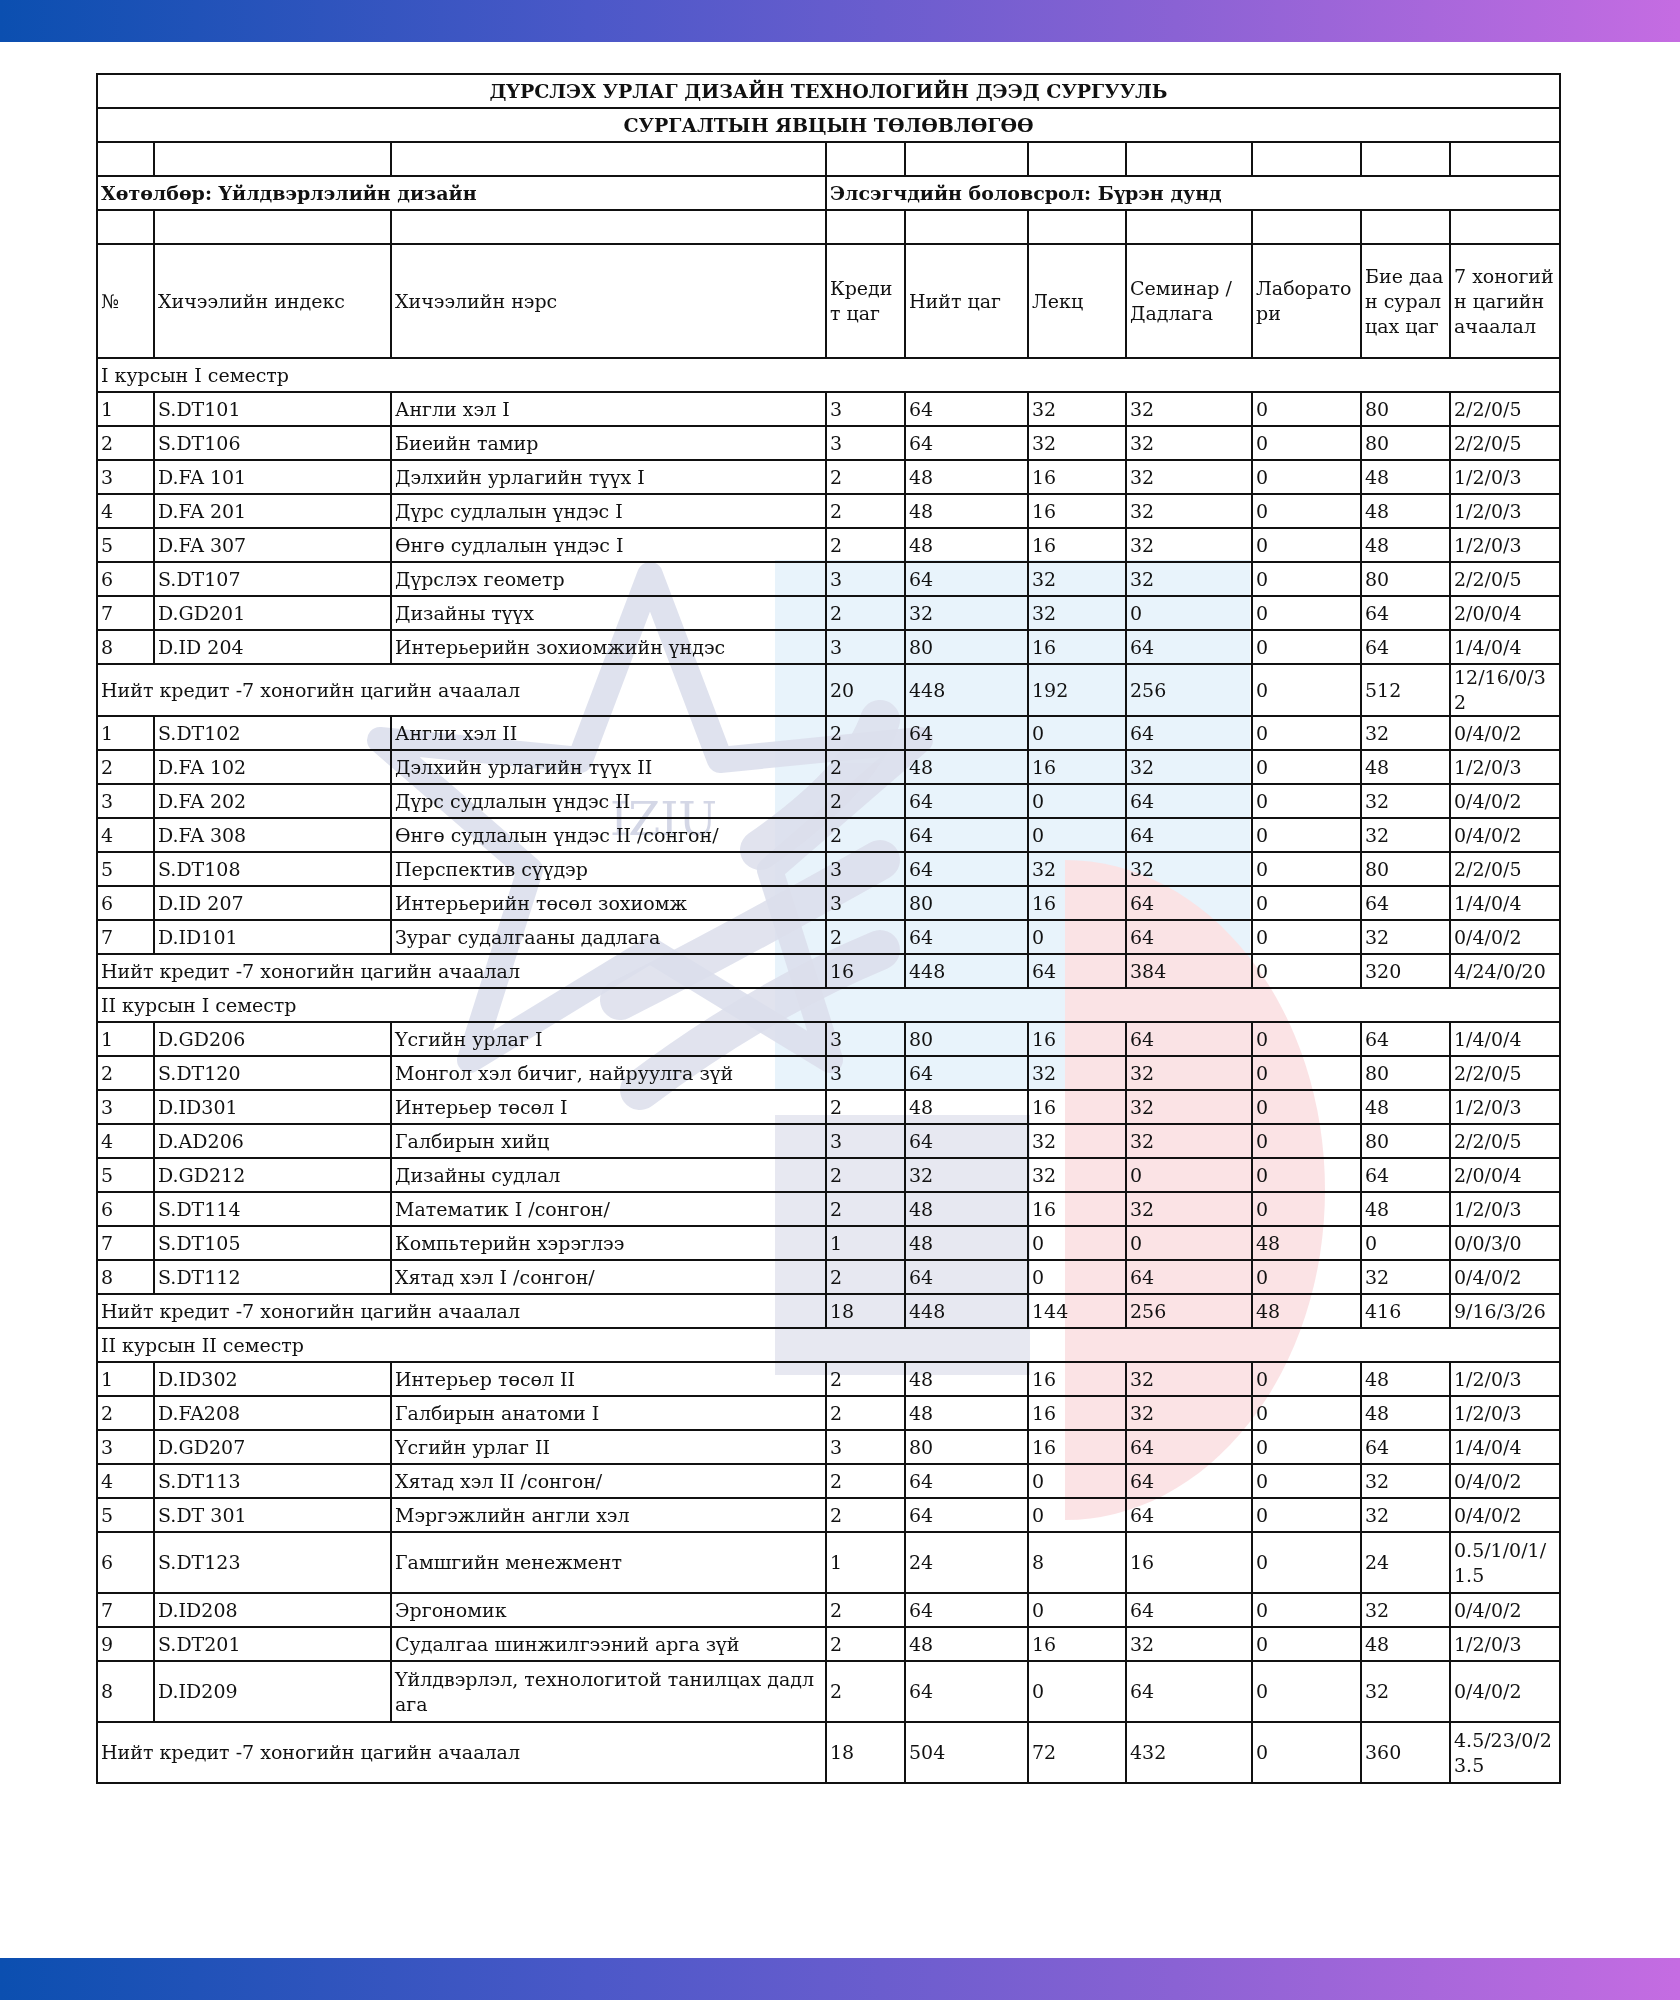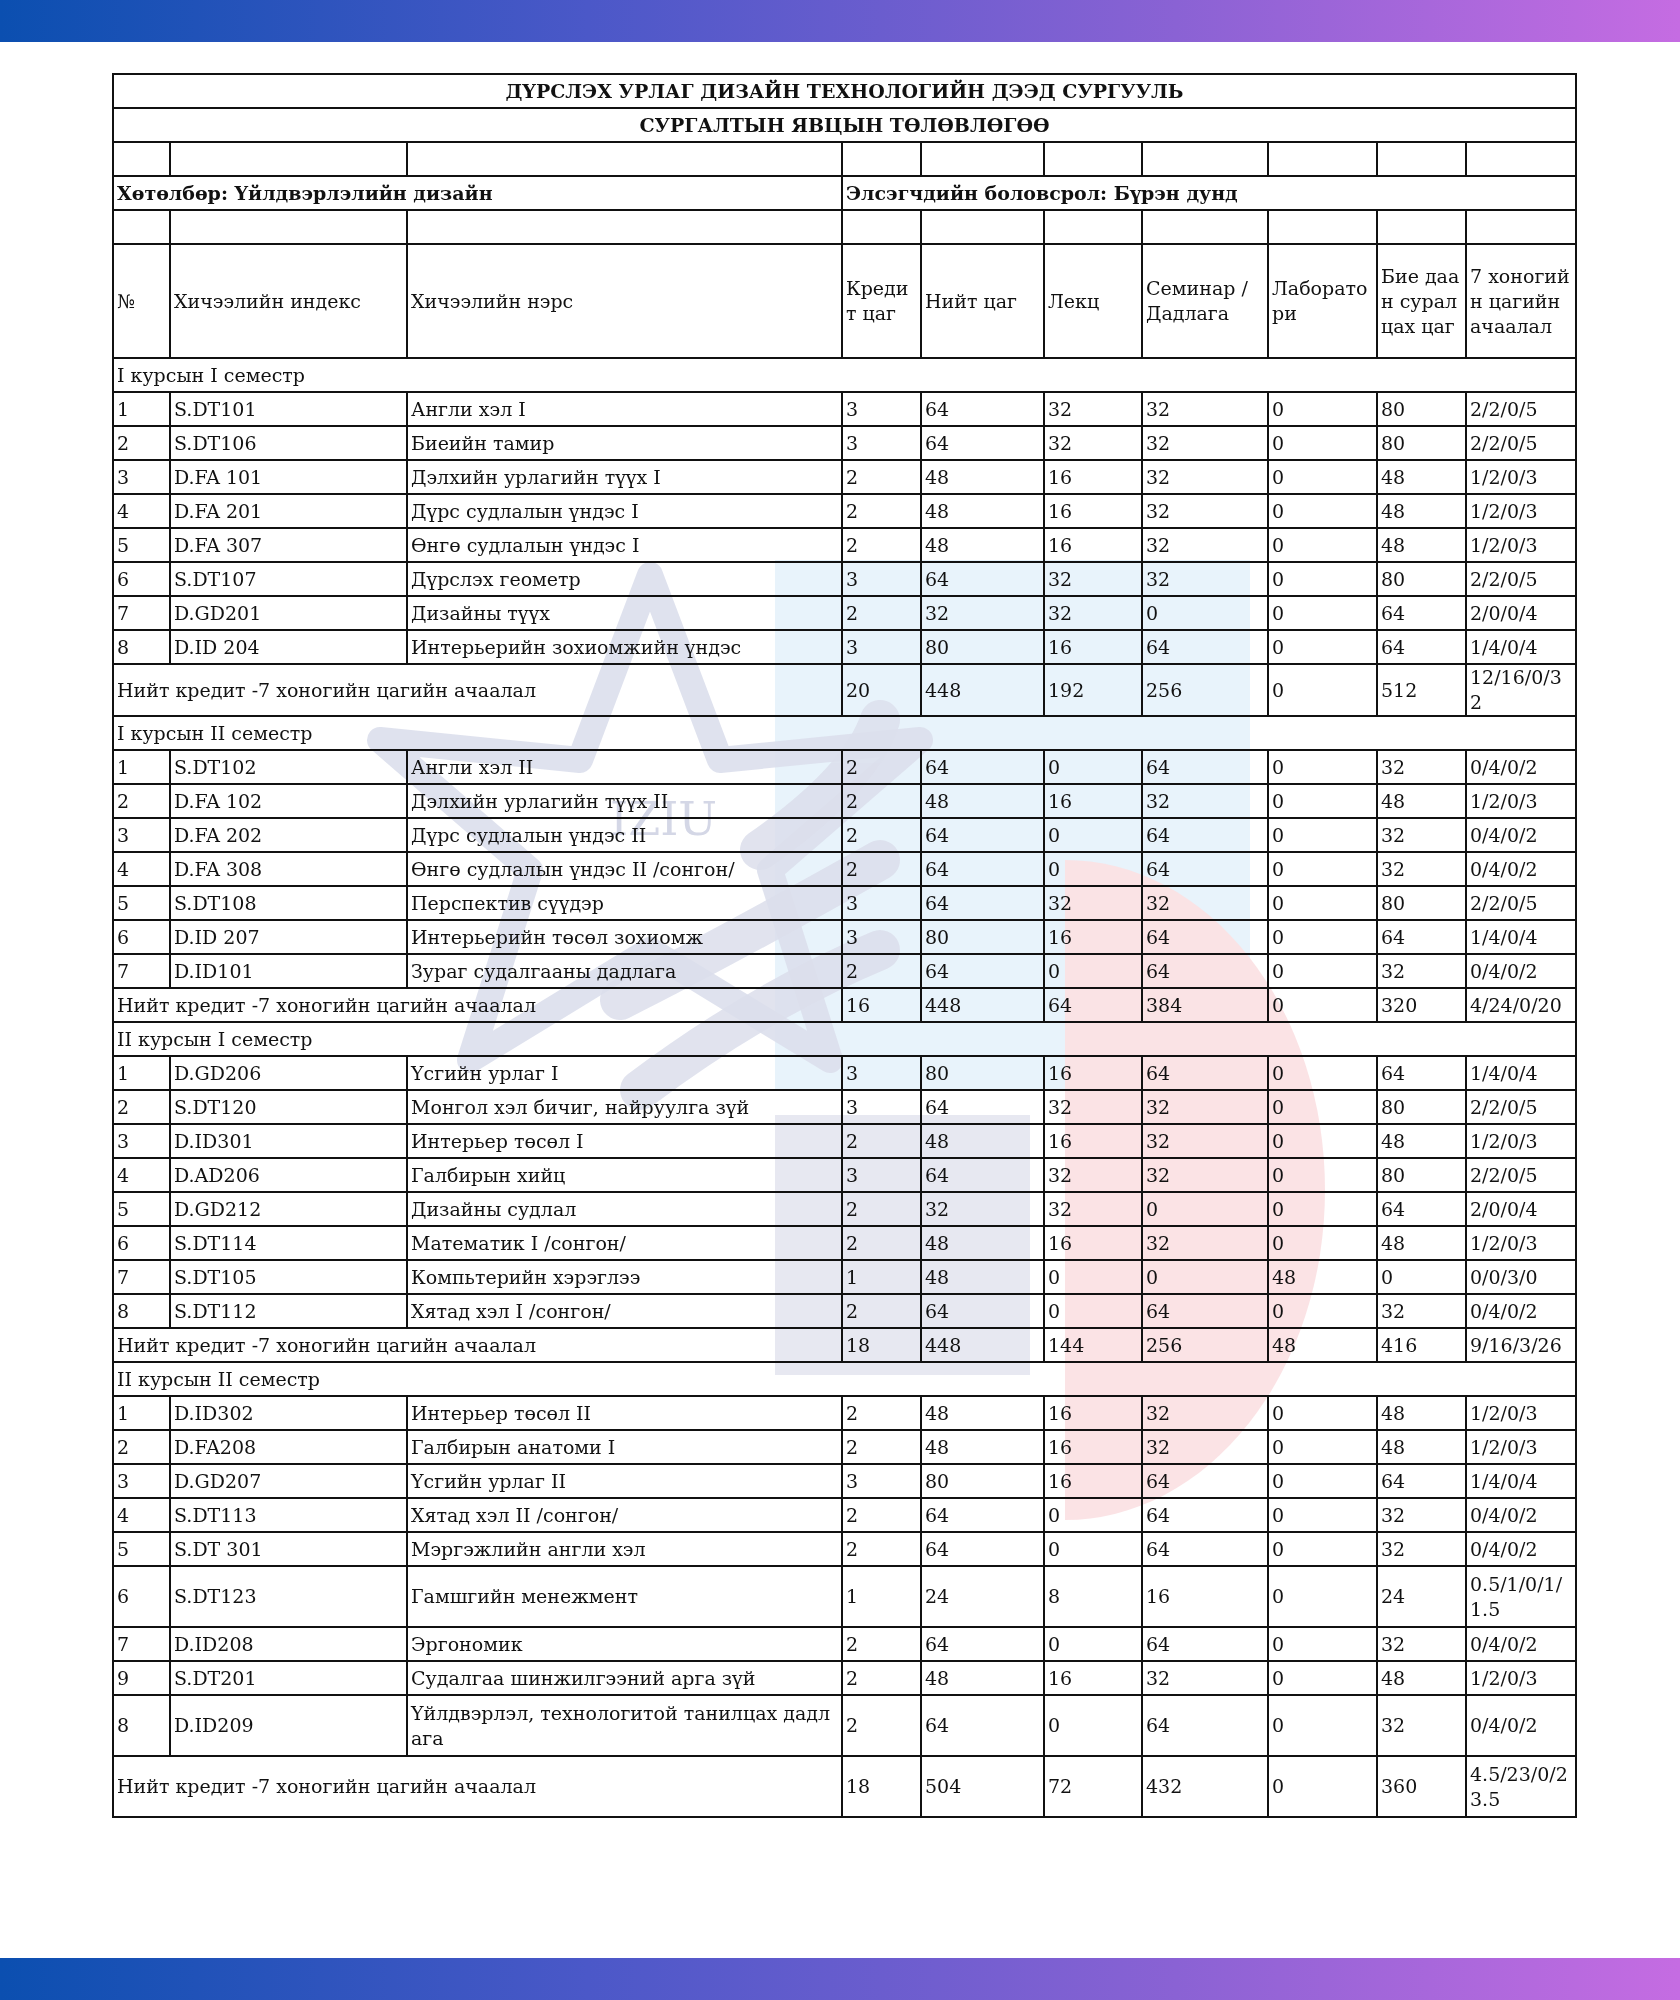--- a/index.html
+++ b/index.html
@@ -12,21 +12,21 @@
   .bar {
     position: absolute; left: 0; width: 1680px;
     background: linear-gradient(90deg, #0b4fb0 0%, #4b58c8 35%, #8a62d4 70%, #c56ce2 100%);
   }
   .bar.top { top: 0; height: 42px; }
   .bar.bottom { top: 1958px; height: 42px; }
 
   .watermark { position: absolute; left: 0; top: 0; width: 1680px; height: 2000px; pointer-events: none; z-index: 1; }
 
   .sheet {
-    position: absolute; left: 112px; top: 73px; width: 1463px;
+    position: absolute; left: 96px; top: 73px; width: 1463px;
     z-index: 2;
   }
   table {
     border-collapse: collapse; width: 1463px; table-layout: fixed;
     font-size: 19px; line-height: 25px;
   }
   td {
     border: 2px solid #111;
     padding: 0 3px;
     height: 32px;
@@ -230,23 +230,20 @@
           <td colspan="3" class="nw">Нийт кредит -7 хоногийн цагийн ачаалал</td>
           <td>20</td>
           <td>448</td>
           <td>192</td>
           <td>256</td>
           <td>0</td>
           <td>512</td>
           <td>12/16/0/32</td>
         </tr>
         <tr>
-          <td colspan="10">I курсын II семестр</td>
-        </tr>
-        <tr>
           <td class="nw">1</td>
           <td class="nw">S.DT102</td>
           <td>Англи хэл II</td>
           <td>2</td>
           <td>64</td>
           <td>0</td>
           <td>64</td>
           <td>0</td>
           <td>32</td>
           <td>0/4/0/2</td>

